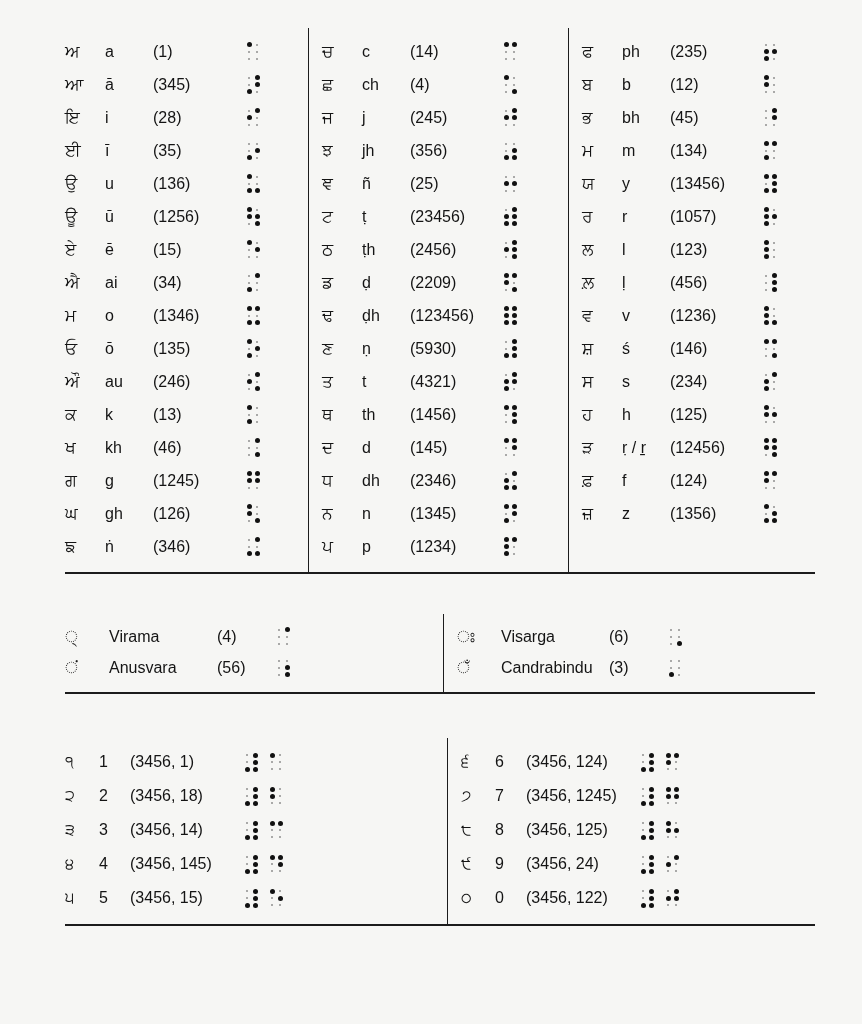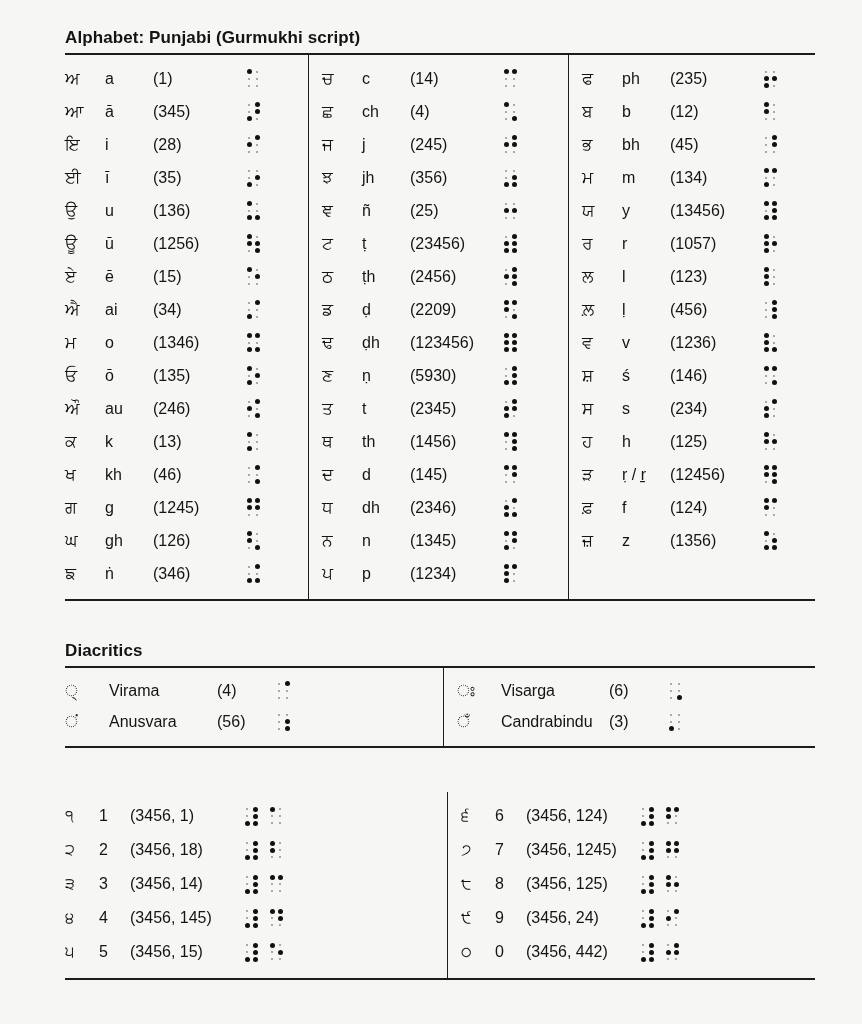--- a/index.html
+++ b/index.html
@@ -71,21 +71,20 @@
   .gap-lg { height: 40px; }
   .gap-md { height: 44px; }
 </style>
 </head>
 <body>
 
 <div class="page">
   <div class="content">
 
     <section>
-      <h2 class="sec-title">Alphabet: Punjabi (Gurmukhi script)</h2>
       <div class="tbl">
         <div class="col a-col1">
   <div class="row arow">
     <span class="char">ਅ</span>
     <span class="tr">a</span>
     <span class="dn">(1)</span>
     <span class="br">
                 <span class="bcell">
                   <i class="bdot-on"></i>
                   <i class="bdot-off"></i>
@@ -494,21 +493,21 @@
                   <i class="bdot-on"></i>
                   <i class="bdot-on"></i>
                   <i class="bdot-on"></i>
                 </span>
               </span>
   </div>
 
   <div class="row arow">
     <span class="char">ਤ</span>
     <span class="tr">t</span>
-    <span class="dn">(2345)</span>
+    <span class="dn">(4321)</span>
     <span class="br">
                 <span class="bcell">
                   <i class="bdot-off"></i>
                   <i class="bdot-on"></i>
                   <i class="bdot-on"></i>
                   <i class="bdot-on"></i>
                   <i class="bdot-on"></i>
                   <i class="bdot-off"></i>
                 </span>
               </span>
@@ -835,21 +834,20 @@
                 </span>
               </span>
   </div>
 </div>
       </div>
     </section>
 
     <div class="gap-lg"></div>
 
     <section>
-      <h2 class="sec-title">Diacritics</h2>
       <div class="tbl">
         <div class="col d-col1">
   <div class="row drow">
     <span class="char">◌੍</span>
     <span class="name">Virama</span>
     <span class="dn">(4)</span>
     <span class="br">
                 <span class="bcell">
                   <i class="bdot-off"></i>
                   <i class="bdot-off"></i>
@@ -1131,21 +1129,21 @@
                   <i class="bdot-on"></i>
                   <i class="bdot-off"></i>
                   <i class="bdot-off"></i>
                 </span>
               </span>
   </div>
 
   <div class="row nrow">
     <span class="char">੦</span>
     <span class="tr">0</span>
-    <span class="dn">(3456, 442)</span>
+    <span class="dn">(3456, 122)</span>
     <span class="br">
                 <span class="bcell">
                   <i class="bdot-off"></i>
                   <i class="bdot-off"></i>
                   <i class="bdot-on"></i>
                   <i class="bdot-on"></i>
                   <i class="bdot-on"></i>
                   <i class="bdot-on"></i>
                 </span>
                 <span class="bcell">

